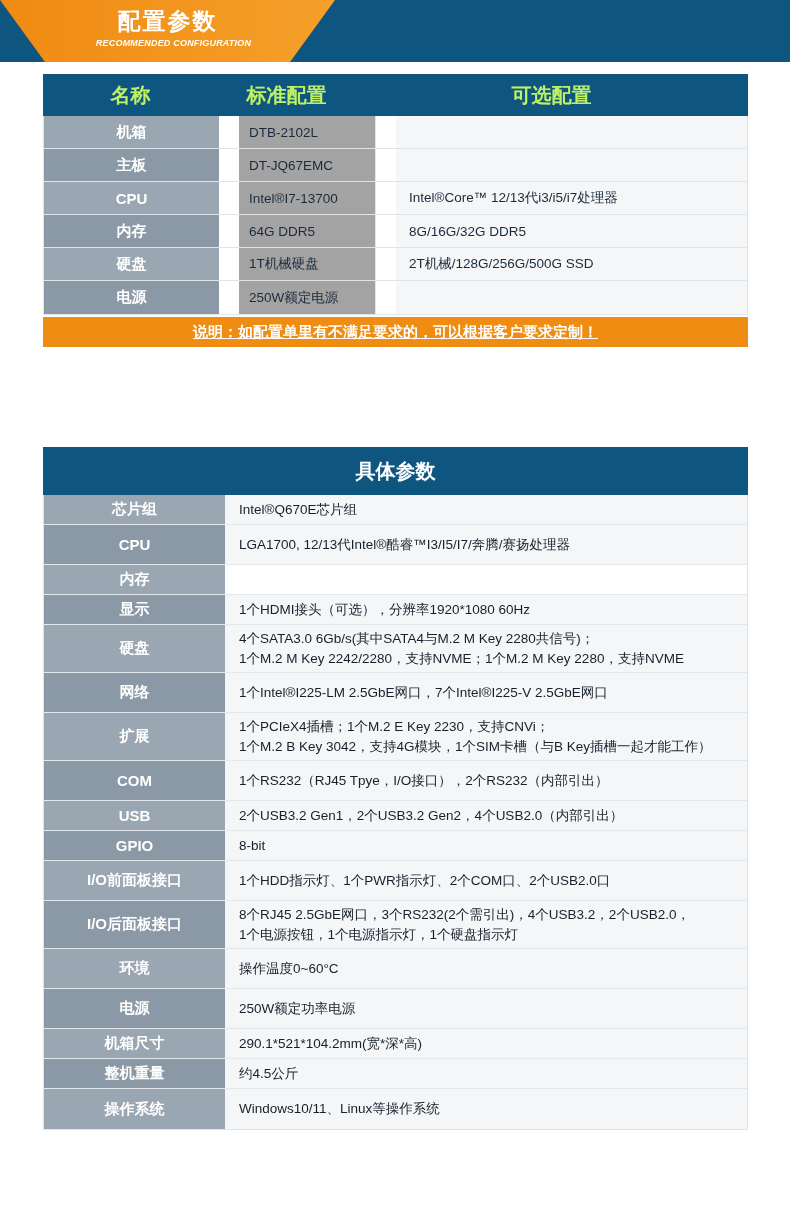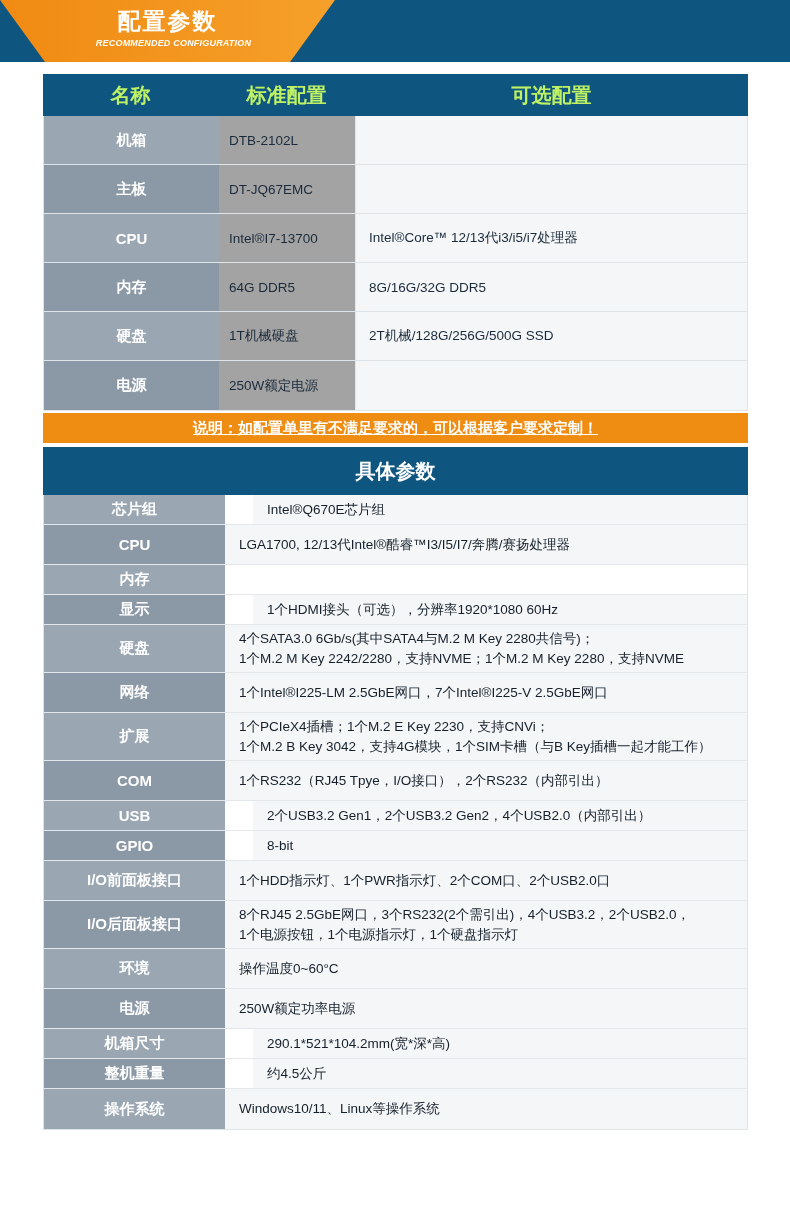--- a/index.html
+++ b/index.html
@@ -75,22 +75,23 @@
     justify-content: center;
     font-size: 20px;
     font-weight: bold;
   }
   .cfg-head .c1 { width: 175px; }
   .cfg-head .c2 { width: 137px; }
   .cfg-head .c3 { flex: 1; }
 
   .cfg-row {
     display: flex;
-    height: 49px;
+    height: 33px;
     border-bottom: 1px solid #dfe4e8;
+    gap: 20px;
   }
   .cfg-row:last-child { border-bottom: none; }
   .cfg-row .n {
     width: 175px;
     display: flex;
     align-items: center;
     justify-content: center;
     font-size: 15px;
     font-weight: bold;
     color: #ffffff;
@@ -172,21 +173,21 @@
     display: flex;
     flex-direction: column;
     justify-content: center;
     padding-left: 14px;
     font-size: 13.5px;
     line-height: 1.45;
     background: #f4f6f8;
     color: #16202b;
   }
   .spec-row .value .line { white-space: nowrap; }
-  .h1l { height: 30px; gap: 28px; }
+  .h1l { height: 30px; }
   .h2l { height: 48px; }
   .h-big { height: 40px; }
 </style>
 </head>
 <body>
 
 <div class="banner">
   <div class="banner-orange"></div>
   <div class="banner-title">配置参数</div>
   <div class="banner-sub">RECOMMENDED CONFIGURATION</div>

